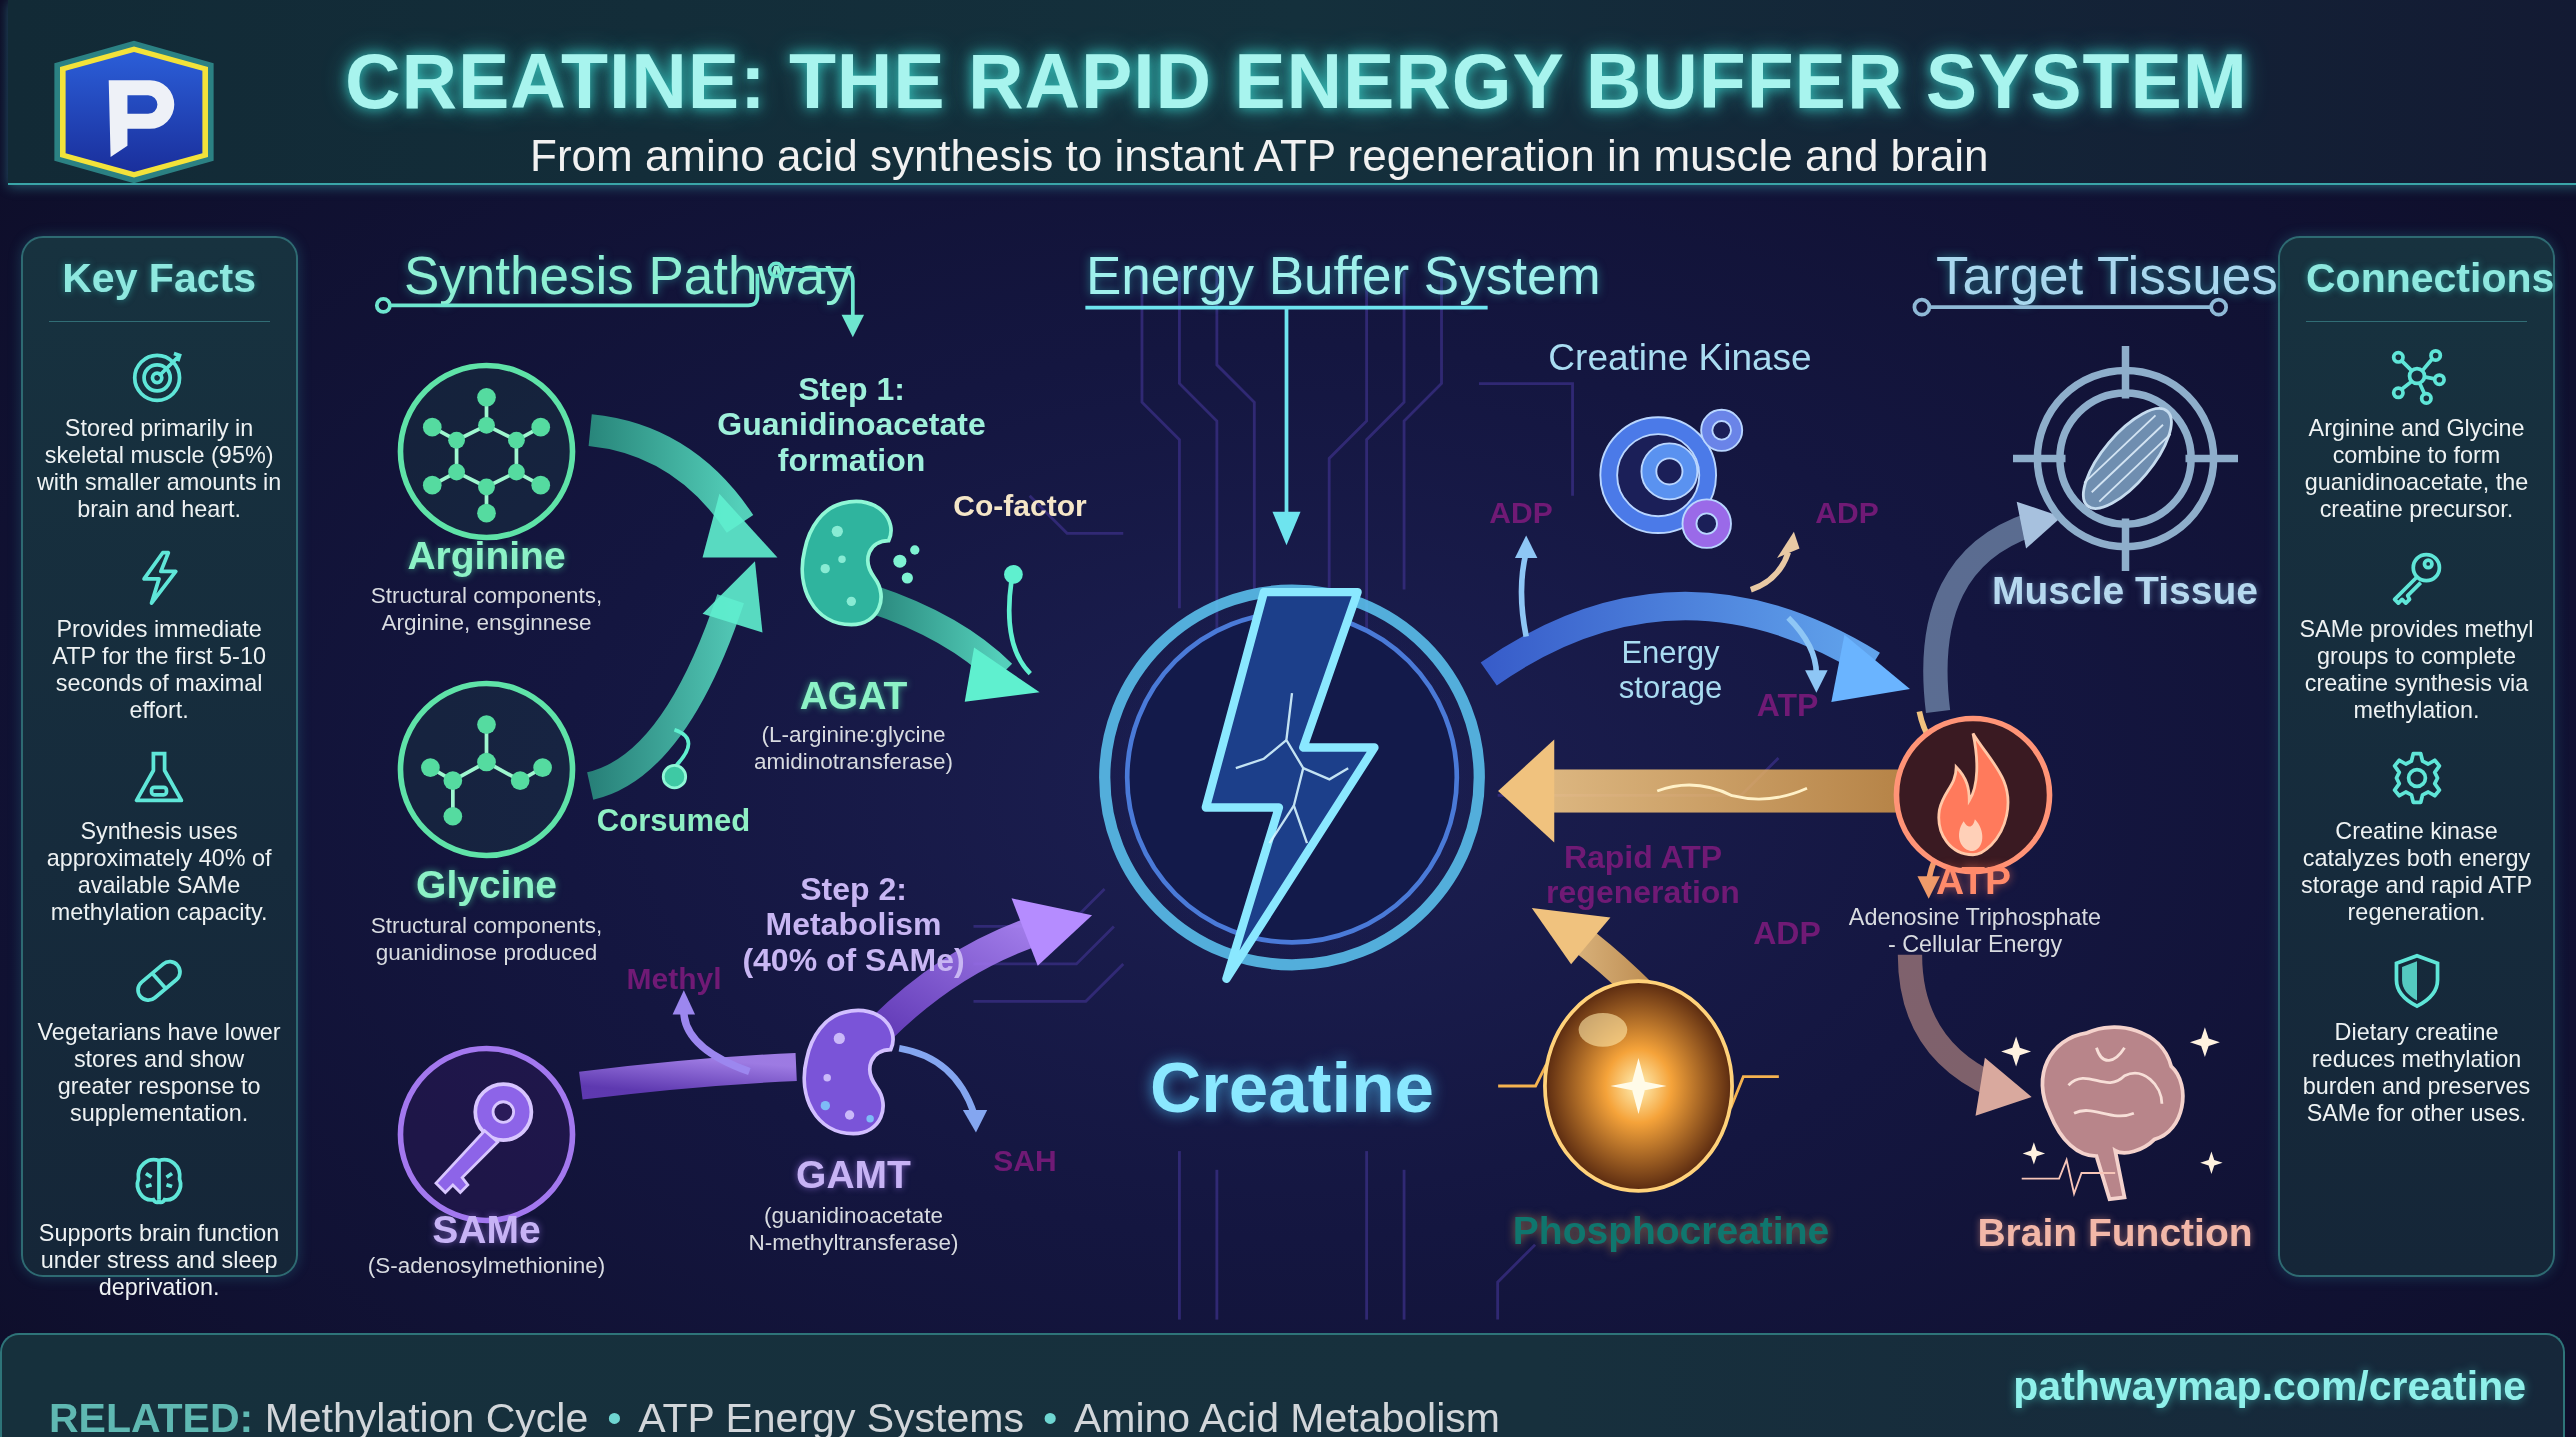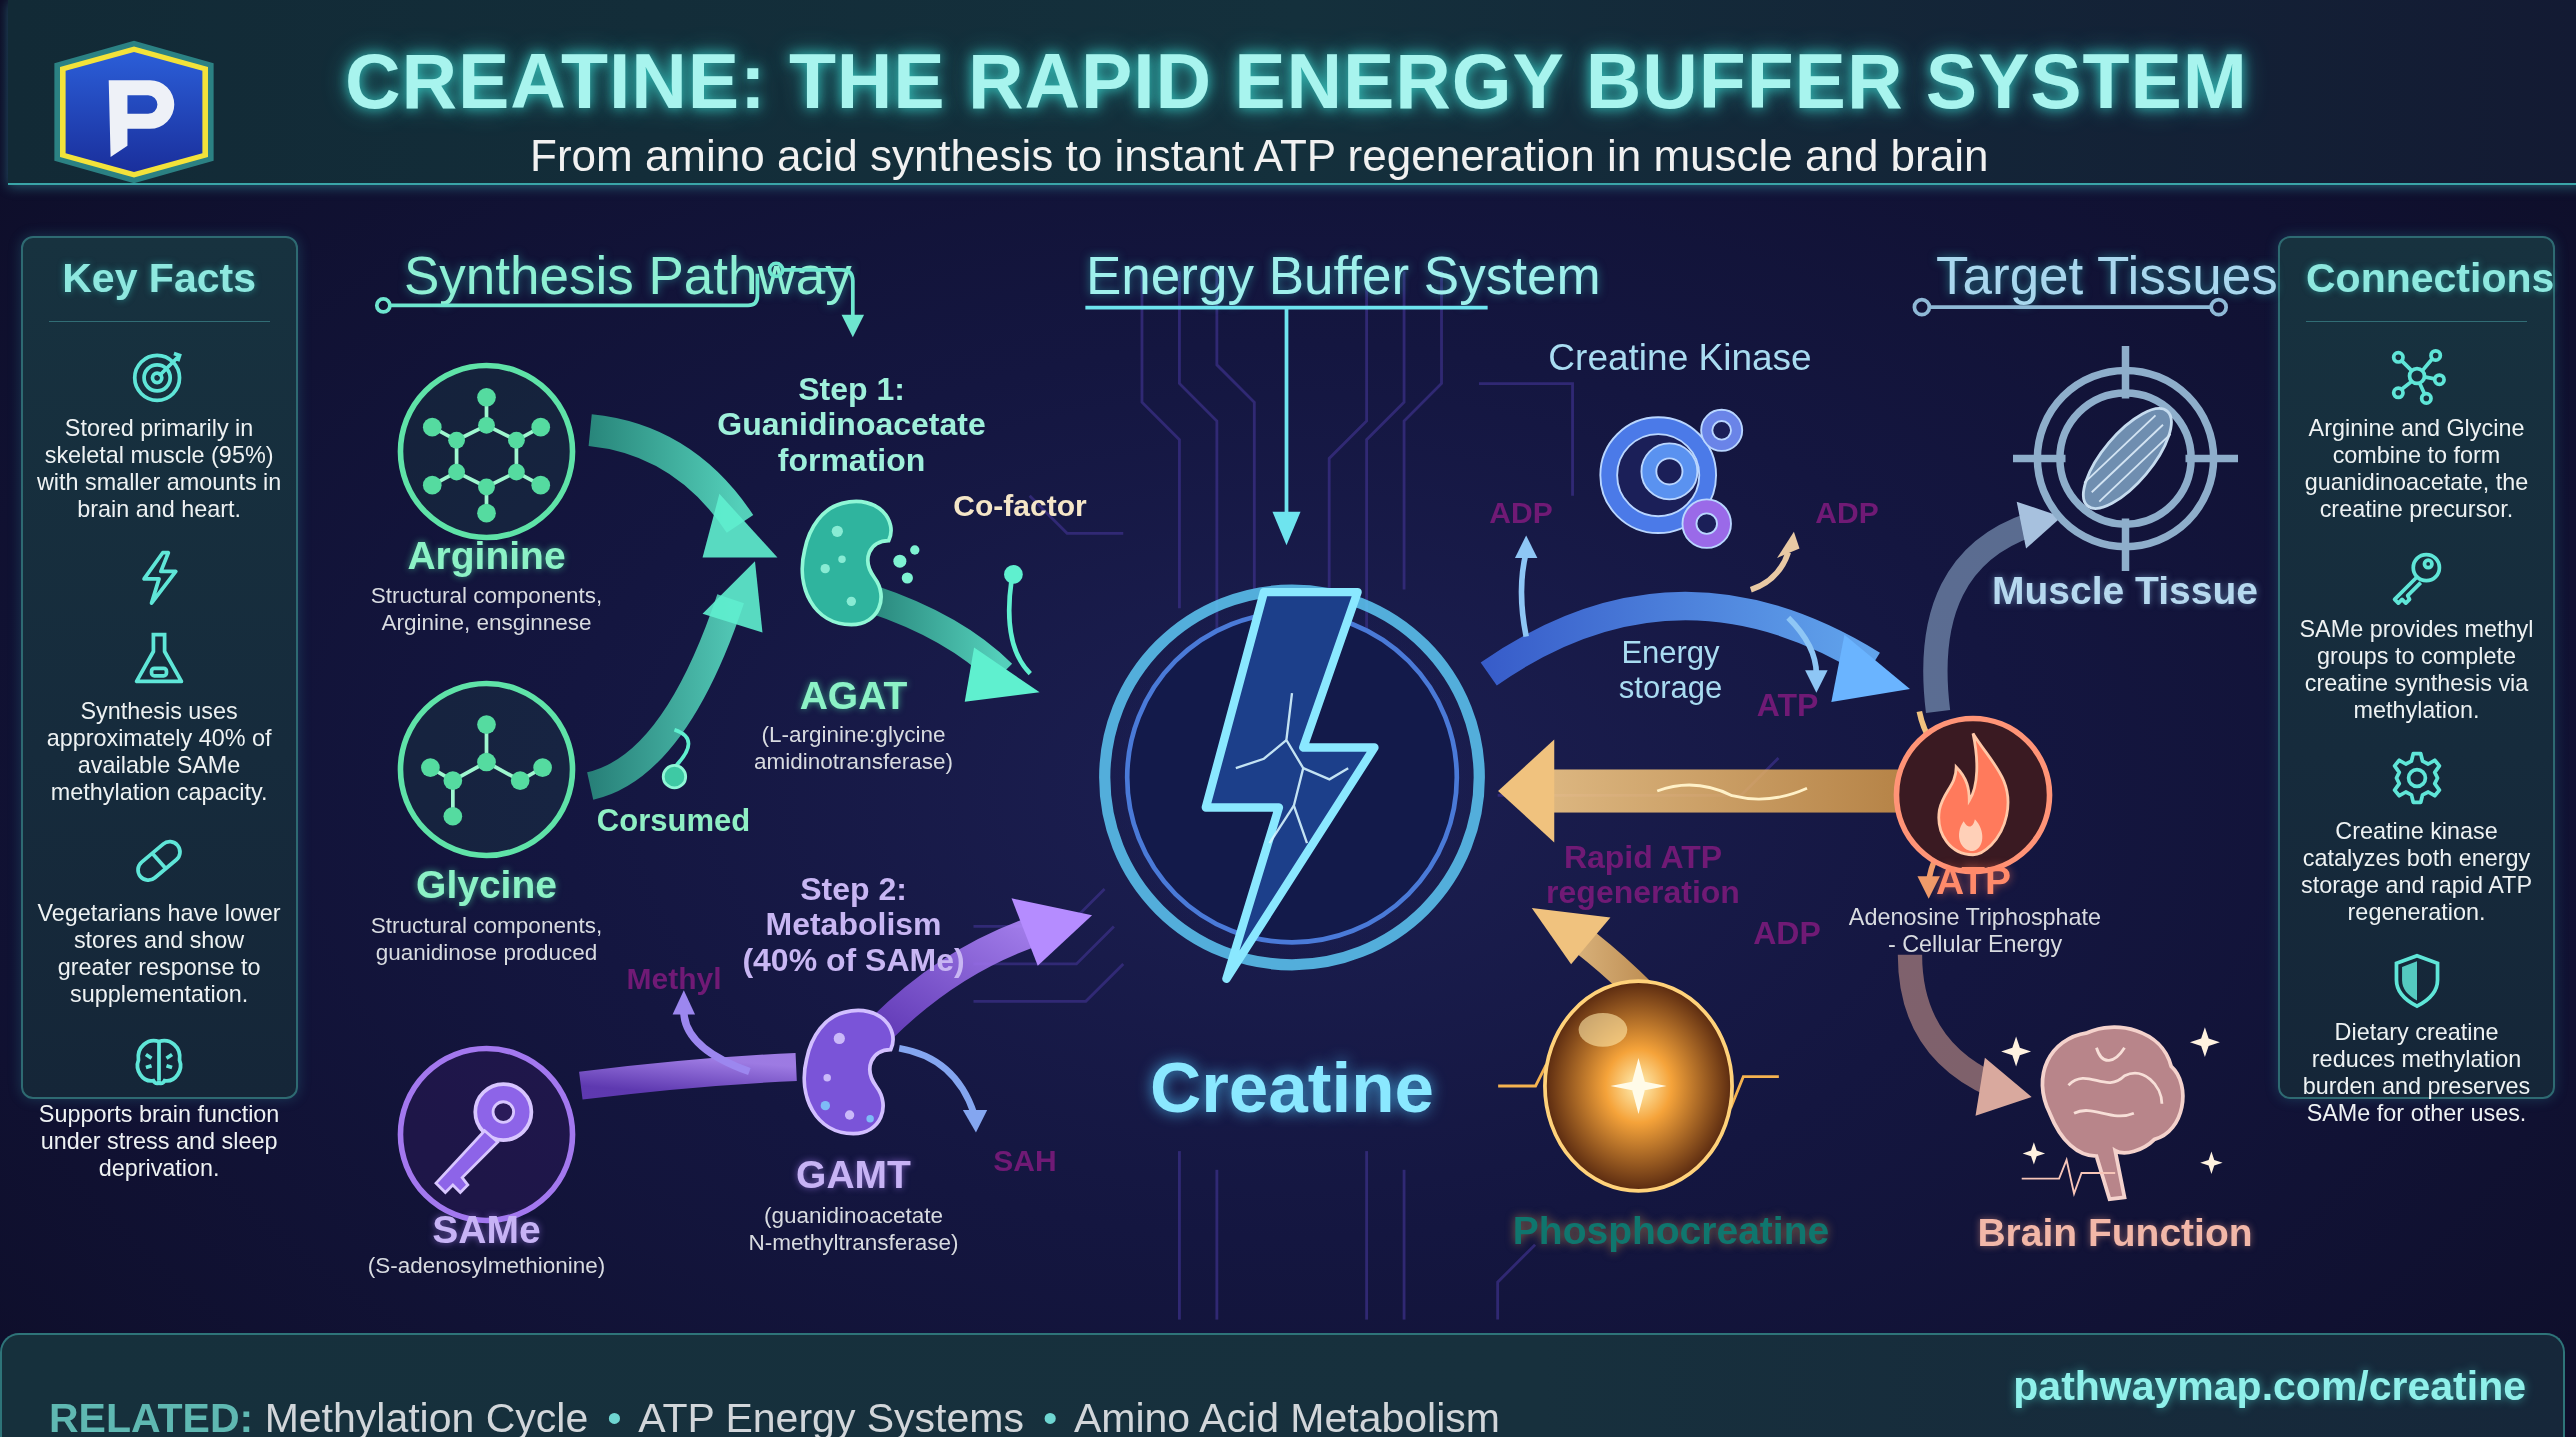--- a/index.html
+++ b/index.html
@@ -27,22 +27,22 @@
     color: #a8f4ee;
     text-shadow: 0 0 13px rgba(60,220,210,0.85), 0 0 26px rgba(60,220,210,0.45);
     white-space: nowrap;
   }
   .subtitle {
     position: absolute; left: 522px; top: 131px;
     font-size: 44px; color: #f1f1f1; white-space: nowrap;
   }
   
   .panel {
-    position: absolute; top: 236px; height: 863px;
-    border: 2.8px solid #2e6a72; border-radius: 12px;
+    position: absolute; top: 236px; height: 1041px;
+    border: 2.8px solid #2e6a72; border-radius: 22px;
     background: linear-gradient(180deg, #17323f 0%, #162b3c 60%, #152638 100%);
     box-shadow: 0 0 13px rgba(60,180,190,0.25);
   }
   .panel-title {
     text-align: center; font-size: 41px; font-weight: bold; color: #8ee8df;
     margin-top: 17px; padding-bottom: 19px;
     border-bottom: 1.9px solid rgba(90,200,200,0.4);
     margin-left: 26px; margin-right: 26px;
     text-shadow: 0 0 7.5px rgba(60,220,210,0.5);
   }
@@ -125,20 +125,21 @@
           <circle cx="28" cy="32" r="5"></circle>
           <path d="M30 30 L52 8 M46 6 L52 8 L50 14"></path>
         </g>
       </svg>
     <div class="fact-text">Stored primarily in skeletal muscle (95%) with smaller amounts in brain and heart.</div>
   </div>
   <div class="fact">
     <svg class="fact-icon" viewBox="0 0 60 60">
         <path d="M34 4 L14 32 H30 L22 58 L48 24 H32 L40 4 Z" stroke="#5fe6d8" stroke-width="4" fill="none" stroke-linejoin="round"></path>
       </svg>
+    <div class="fact-text">Provides immediate ATP for the first 5-10 seconds of maximal effort.</div>
   </div>
   <div class="fact">
     <svg class="fact-icon" viewBox="0 0 60 60">
         <g stroke="#5fe6d8" stroke-width="4" fill="none" stroke-linejoin="round">
           <path d="M22 4 H38 M24 4 V22 L6 54 H54 L36 22 V4"></path>
           <rect x="22" y="40" width="16" height="8" rx="3"></rect>
         </g>
       </svg>
     <div class="fact-text">Synthesis uses approximately 40% of available SAMe methylation capacity.</div>
   </div>

